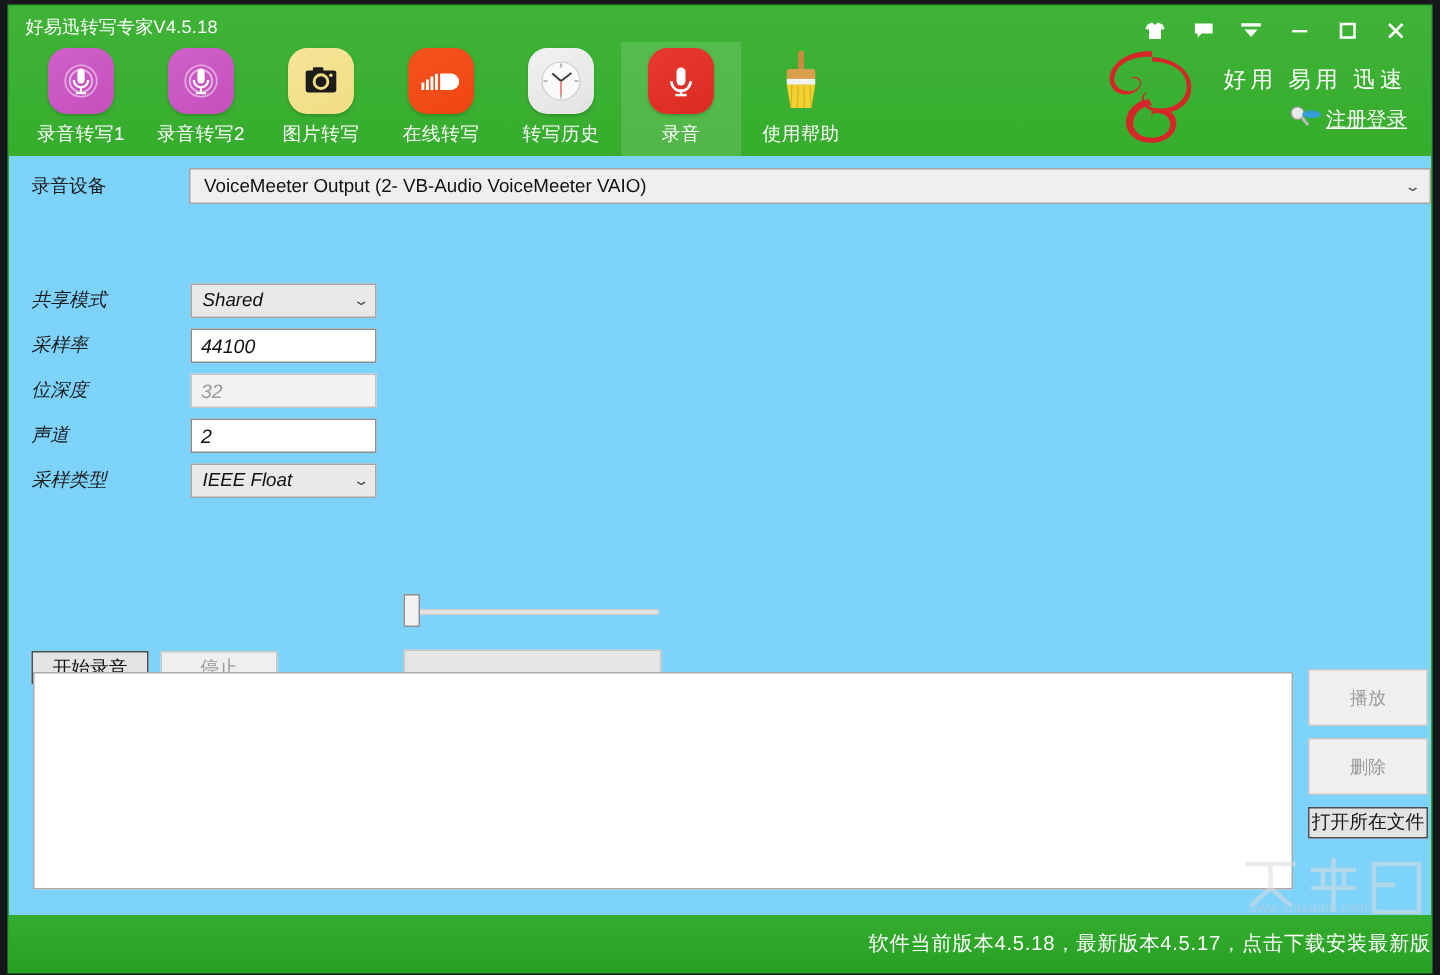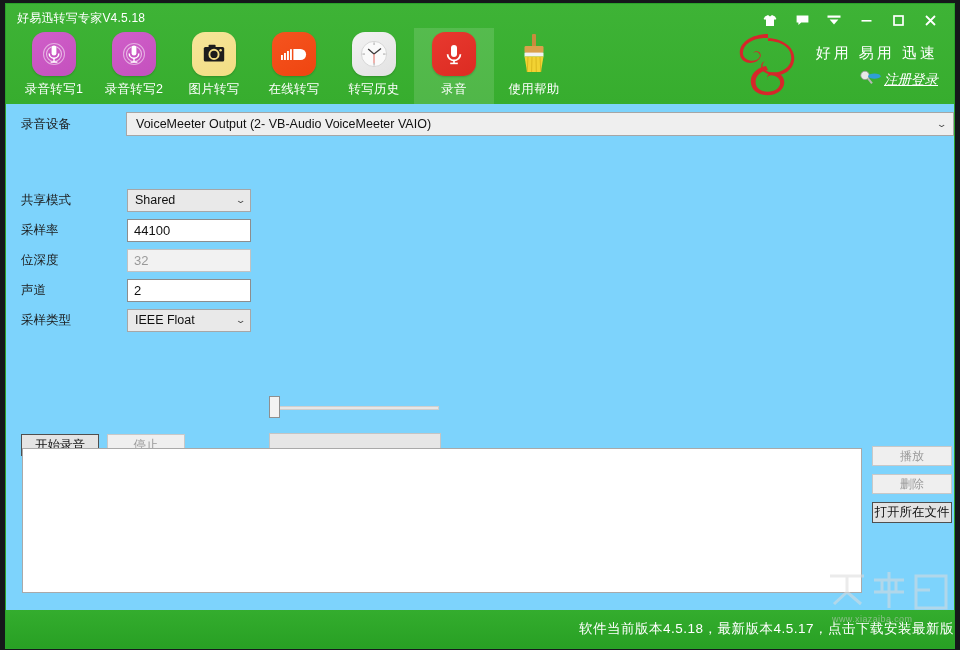--- a/index.html
+++ b/index.html
@@ -147,21 +147,20 @@
     white-space: nowrap;
   }
   .login-row {
     position: absolute;
     right: 16px;
     top: 66px;
     display: flex;
     align-items: center;
     gap: 2px;
     cursor: pointer;
-    font-style: italic;
   }
   .login-link {
     font-size: 13.5px;
     color: #ffffff;
     text-decoration: underline;
     white-space: nowrap;
   }
 
   
   .body {
@@ -205,20 +204,21 @@
     font-size: 9px;
     line-height: 1;
     transform: scaleX(1.5);
   }
 
   
   .settings {
     position: absolute;
     left: 15px;
     top: 83px;
+    font-style: italic;
   }
   .set-row {
     display: flex;
     align-items: center;
     height: 26px;
     margin-bottom: 4px;
   }
   .set-label {
     width: 106px;
     font-size: 12.5px;
@@ -365,21 +365,21 @@
   .side-btns {
     position: absolute;
     left: 866px;
     top: 342px;
     display: flex;
     flex-direction: column;
     gap: 8px;
     width: 80px;
   }
   .side-btn {
-    height: 20px;
+    height: 38px;
     background: #efefef;
     border: 1px solid #c8c8c8;
     font-size: 12px;
     color: #9a9a9a;
     display: flex;
     align-items: center;
     justify-content: center;
     white-space: nowrap;
     cursor: default;
   }
@@ -418,21 +418,21 @@
     bottom: 24px;
     width: 130px;
     height: 56px;
     pointer-events: none;
     opacity: 0.55;
     z-index: 40;
   }
   .wm-text {
     position: absolute;
     left: 8px;
-    bottom: 2px;
+    bottom: 16px;
     font-size: 9px;
     color: #cfcfcf;
     letter-spacing: 0.4px;
   }
 </style>
 </head>
 <body>
 
 <div id="app">
   <div class="backdrop"></div>

